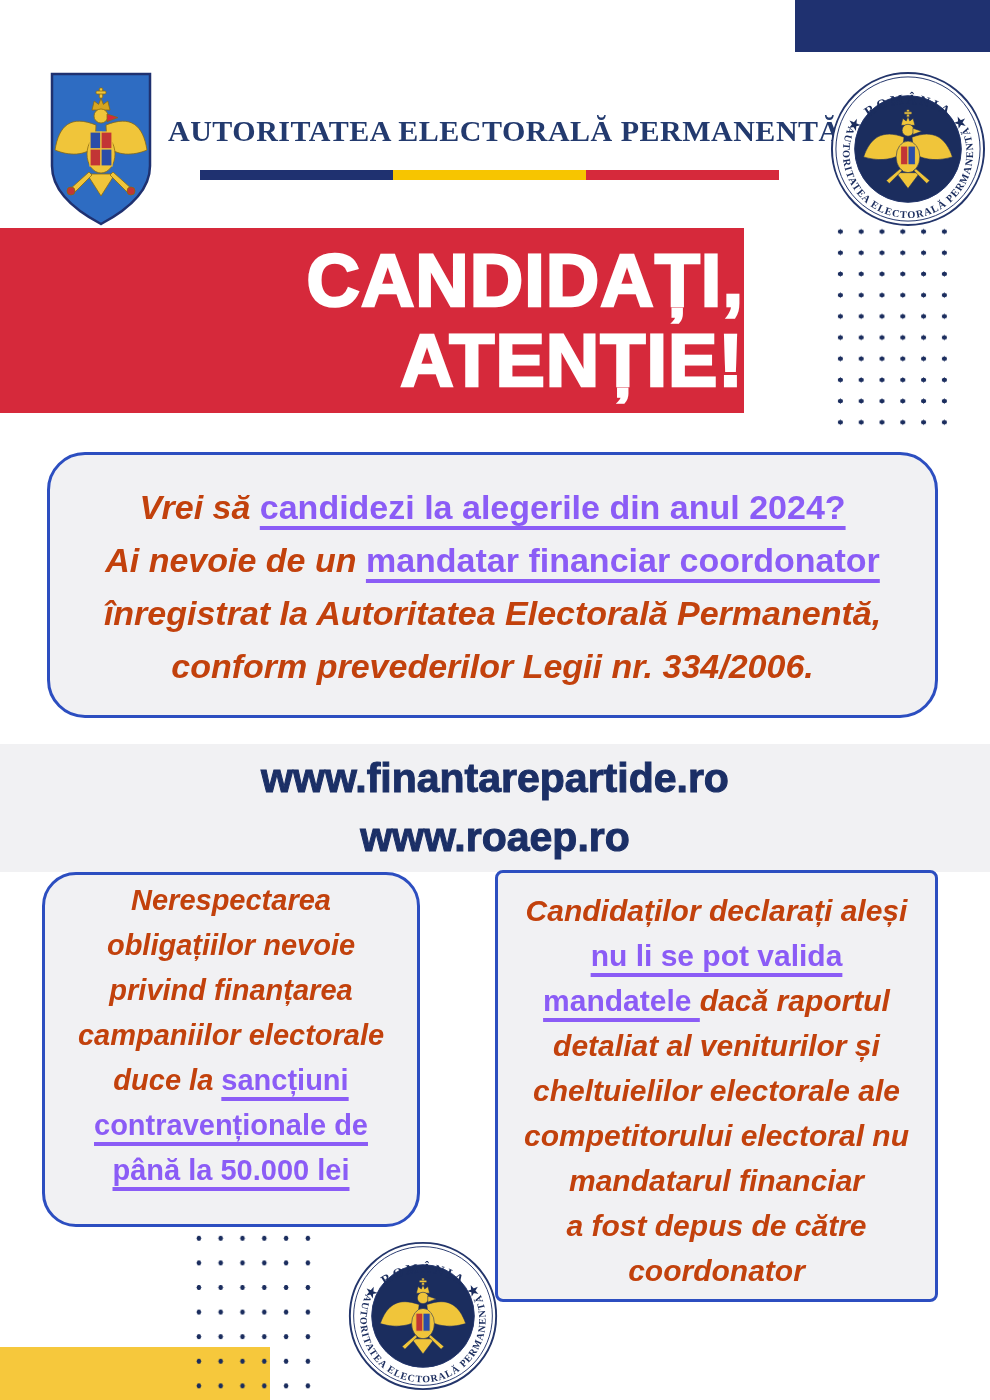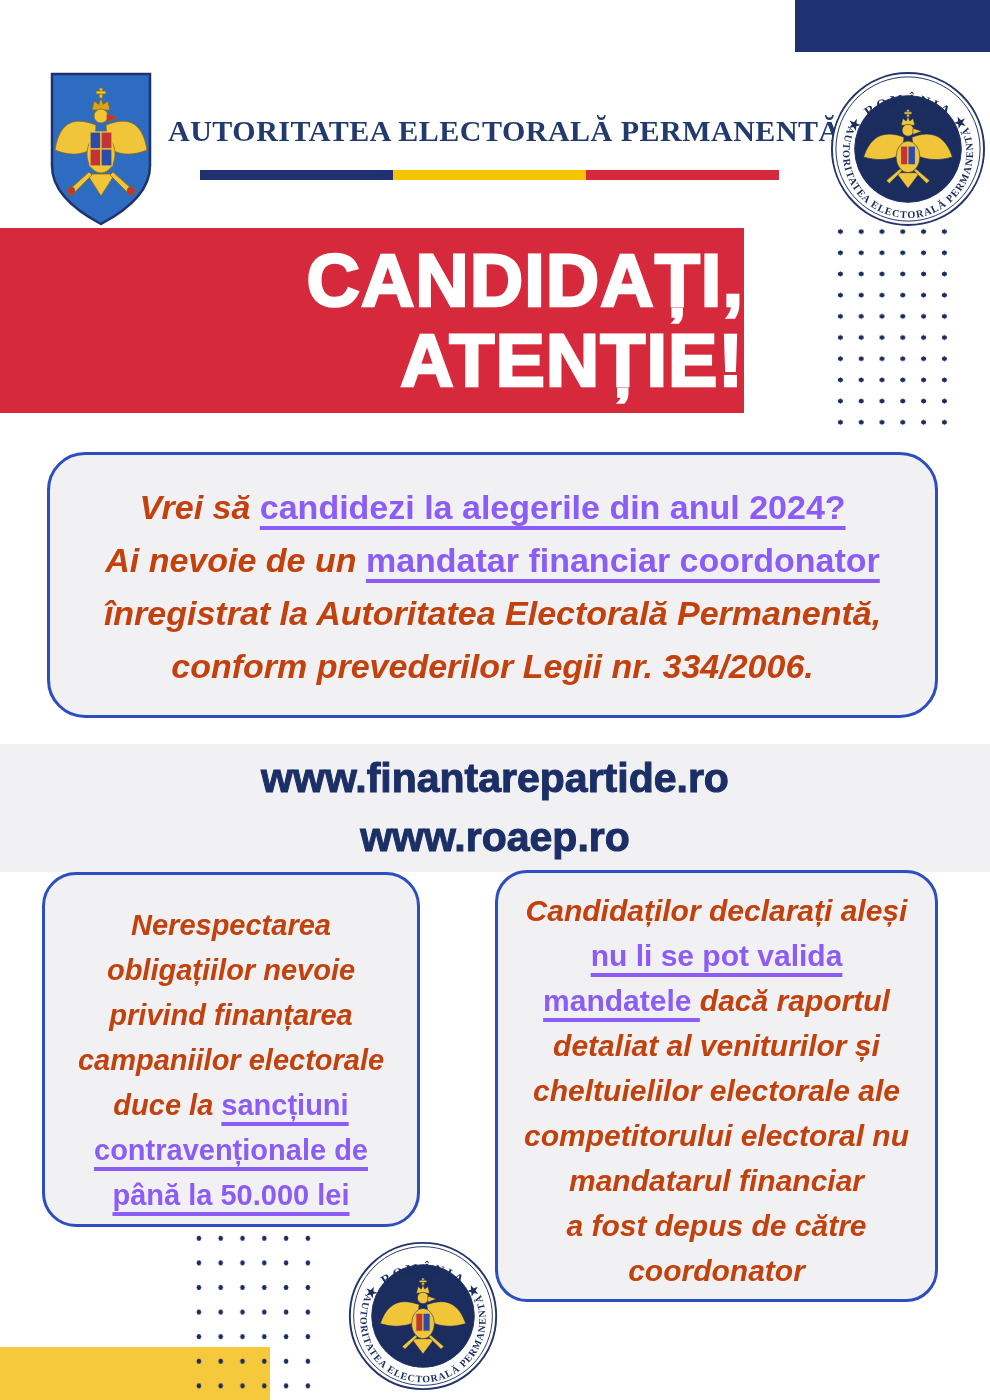--- a/index.html
+++ b/index.html
@@ -39,22 +39,22 @@
   .dots{position:absolute;
         background-image:radial-gradient(circle 2.6px at center,#1b2d5e 2.3px,transparent 2.6px);}
   .dots-top{left:830px;top:221px;width:125px;height:212px;background-size:20.8px 21.2px;z-index:2;}
   .dots-bottom{left:188px;top:1226px;width:131px;height:174px;background-size:21.8px 24.6px;z-index:3;}
 
   
   .box{position:absolute;background:#f1f1f3;border:3px solid #2c4ec0;border-radius:38px;
        box-sizing:border-box;text-align:center;font-weight:700;}
   .box-main{left:47px;top:452px;width:891px;height:266px;font-size:34px;line-height:53px;padding-top:26px;}
   .box-left{left:42px;top:872px;width:378px;height:355px;border-radius:34px;
-            font-size:29px;line-height:45px;padding-top:28px;}
-  .box-right{left:495px;top:870px;width:443px;height:432px;border-radius:32px;
+            font-size:29px;line-height:45px;padding-top:3px;}
+  .box-right{left:495px;top:870px;width:443px;height:432px;border-radius:8px;
              font-size:30px;line-height:45px;padding-top:15px;}
 
   .t-blue{color:#c2410c;font-style:italic;}
   .t-blue-u{color:#8b5cf6;text-decoration:underline;text-decoration-thickness:3.5px;text-underline-offset:7px;}
   .t-red-u{color:#8b5cf6;text-decoration:underline;text-decoration-thickness:3.5px;text-underline-offset:7px;}
 
   
   .band{position:absolute;left:0;top:728px;width:990px;height:128px;background:#f1f1f3;
         display:flex;flex-direction:column;justify-content:center;align-items:center;margin-top:16px;}
   .band .url{width:940px;text-align:center;color:#1b2f66;font-weight:700;font-size:41px;

